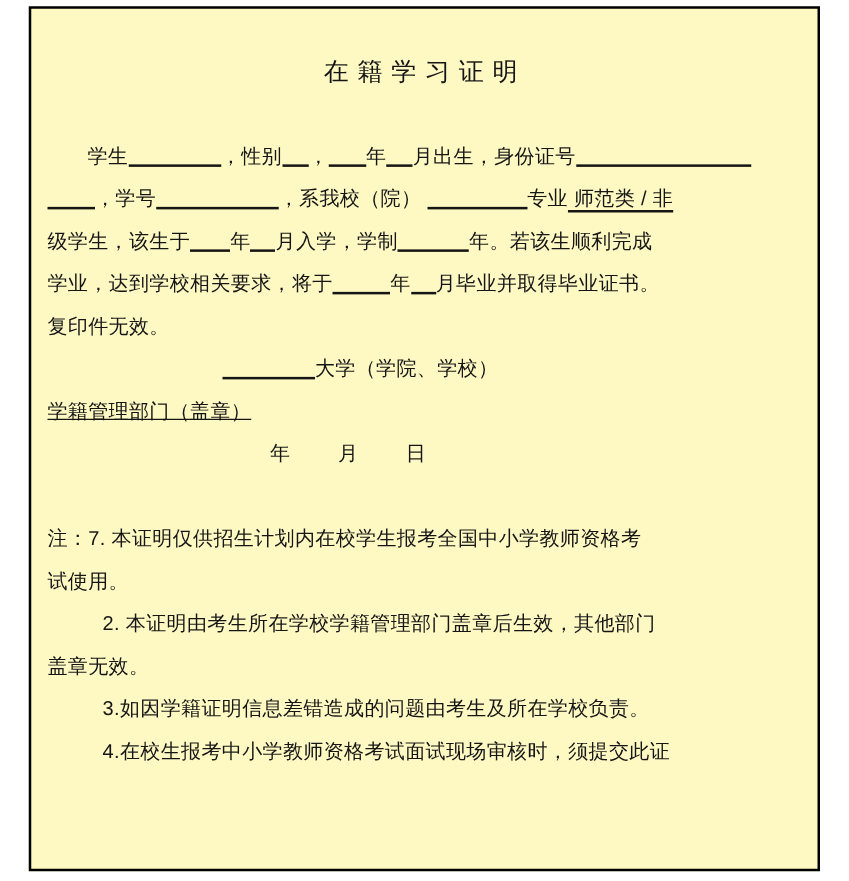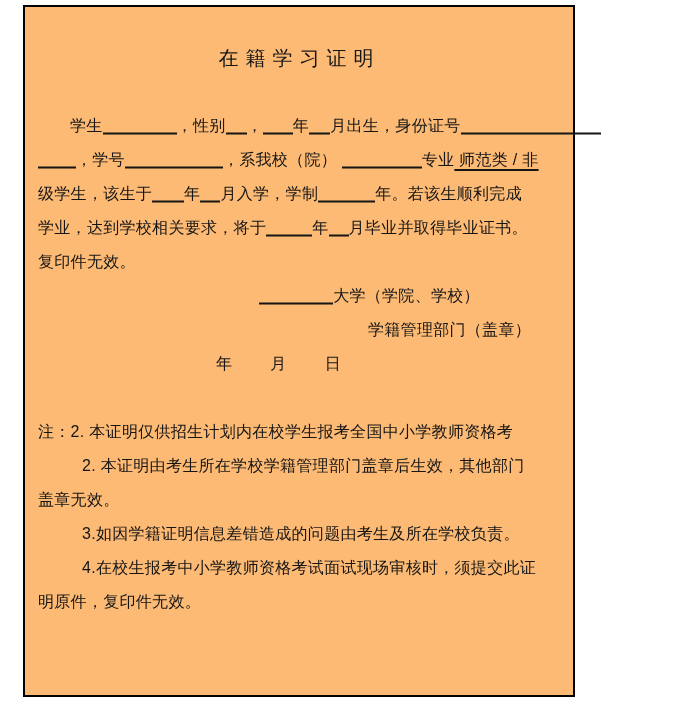--- a/index.html
+++ b/index.html
@@ -12,43 +12,43 @@
     height: 705px;
     position: relative;
     font-family: "Liberation Sans", "DejaVu Sans", sans-serif;
     color: #151515;
     overflow: hidden;
   }
   .sheet {
     position: absolute;
     left: 23px;
     top: 5px;
-    width: 552px;
+    width: 633px;
     height: 692px;
     box-sizing: border-box;
     border: 2px solid #000000;
     padding: 34px 12px 0 13px;
-    background: #fdba74;
+    background: #fef9c3;
   }
   .line {
     height: 34px;
     line-height: 34px;
     font-size: 16px;
     white-space: pre;
     letter-spacing: 0.3px;
   }
   .line.title {
     text-align: center;
     font-size: 20px;
     letter-spacing: 7px;
     font-weight: 500;
   }
   .line.indent      { padding-left: 32px; }
-  .line.sig         { padding-left: 140px; text-align: center; }
-  .line.stamp       { text-align: right; padding-right: 30px; }
+  .line.sig         { padding-left: 140px; }
+  .line.stamp       { text-align: left; padding-right: 30px; text-decoration: underline; }
   .line.date        { padding-left: 178px; }
   .line.note-indent { padding-left: 44px; }
   .u {
     text-decoration: underline;
     text-underline-offset: 3.5px;
     text-decoration-thickness: 1.5px;
   }
   .bl {
     display: inline-block;
     height: 1.6px;
@@ -68,20 +68,20 @@
       <div class="line"></div>
       <div class="line indent"><span class="">学生</span><span class="bl" style="width: 74px;"></span><span class="">，性别</span><span class="bl" style="width: 21px;"></span><span class="">，</span><span class="bl" style="width: 30px;"></span><span class="">年</span><span class="bl" style="width: 21px;"></span><span class="">月出生，身份证号</span><span class="bl" style="width: 140px;"></span></div>
       <div class="line"><span class="bl" style="width: 38px;"></span><span class="">，学号</span><span class="bl" style="width: 98px;"></span><span class="">，系我校（院） </span><span class="bl" style="width: 80px;"></span><span class="">专业</span><span class="u"> 师范类 / 非</span></div>
       <div class="line"><span class="">级学生，该生于</span><span class="bl" style="width: 32px;"></span><span class="">年</span><span class="bl" style="width: 20px;"></span><span class="">月入学，学制</span><span class="bl" style="width: 57px;"></span><span class="">年。若该生顺利完成</span></div>
       <div class="line"><span class="">学业，达到学校相关要求，将于</span><span class="bl" style="width: 46px;"></span><span class="">年</span><span class="bl" style="width: 20px;"></span><span class="">月毕业并取得毕业证书。</span></div>
       <div class="line"><span class="">复印件无效。</span></div>
       <div class="line sig"><span class="bl" style="width: 74px;"></span><span class="">大学（学院、学校）</span></div>
       <div class="line stamp"><span class="">学籍管理部门（盖章）</span></div>
       <div class="line date"><span class="">年</span><span class="sp" style="width: 38px;"></span><span class="">月</span><span class="sp" style="width: 38px;"></span><span class="">日</span></div>
       <div class="line"></div>
-      <div class="line"><span class="">注：2. 本证明仅供招生计划内在校学生报考全国中小学教师资格考</span></div>
+      <div class="line"><span class="">注：7. 本证明仅供招生计划内在校学生报考全国中小学教师资格考</span></div>
+      <div class="line"><span class="">试使用。</span></div>
       <div class="line note-indent"><span class="">2. 本证明由考生所在学校学籍管理部门盖章后生效，其他部门</span></div>
       <div class="line"><span class="">盖章无效。</span></div>
       <div class="line note-indent"><span class="">3.如因学籍证明信息差错造成的问题由考生及所在学校负责。</span></div>
       <div class="line note-indent"><span class="">4.在校生报考中小学教师资格考试面试现场审核时，须提交此证</span></div>
-      <div class="line"><span class="">明原件，复印件无效。</span></div>
     </div>
 </div>
 
 </body></html>

